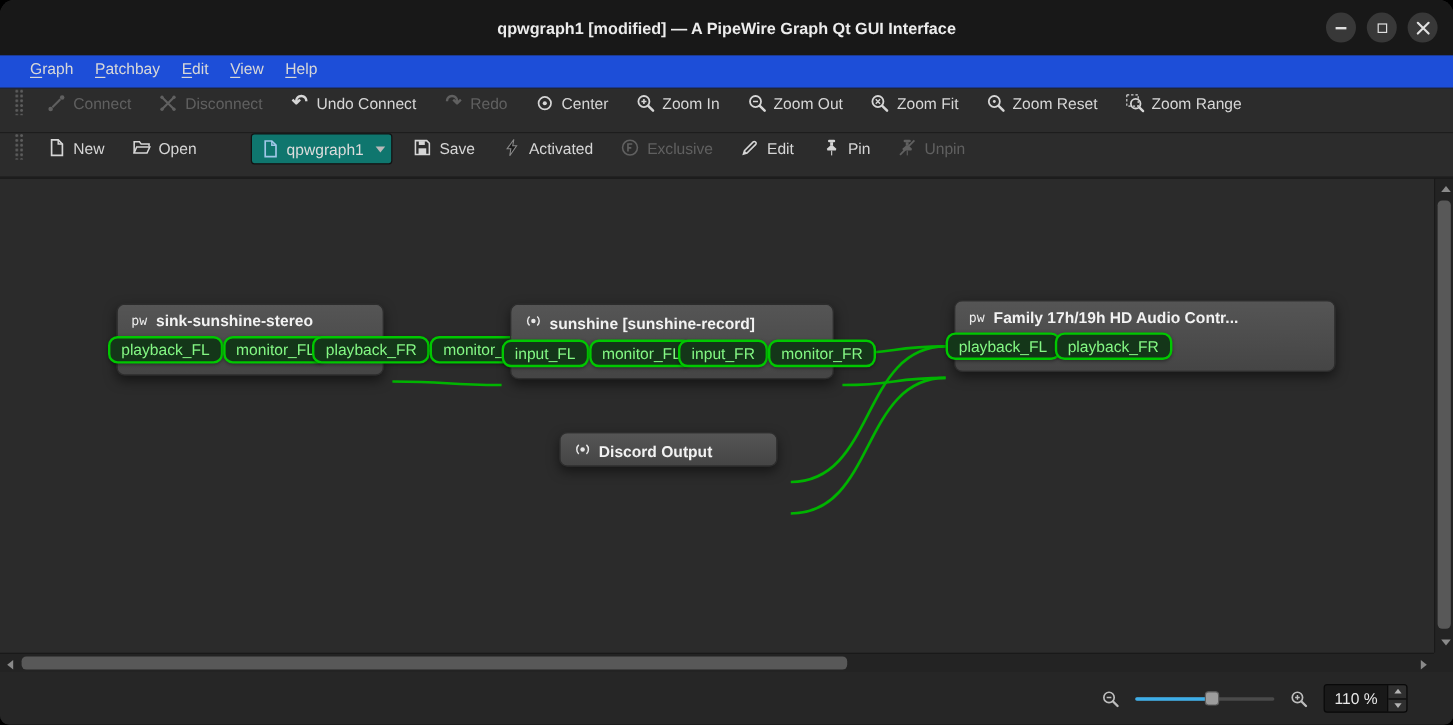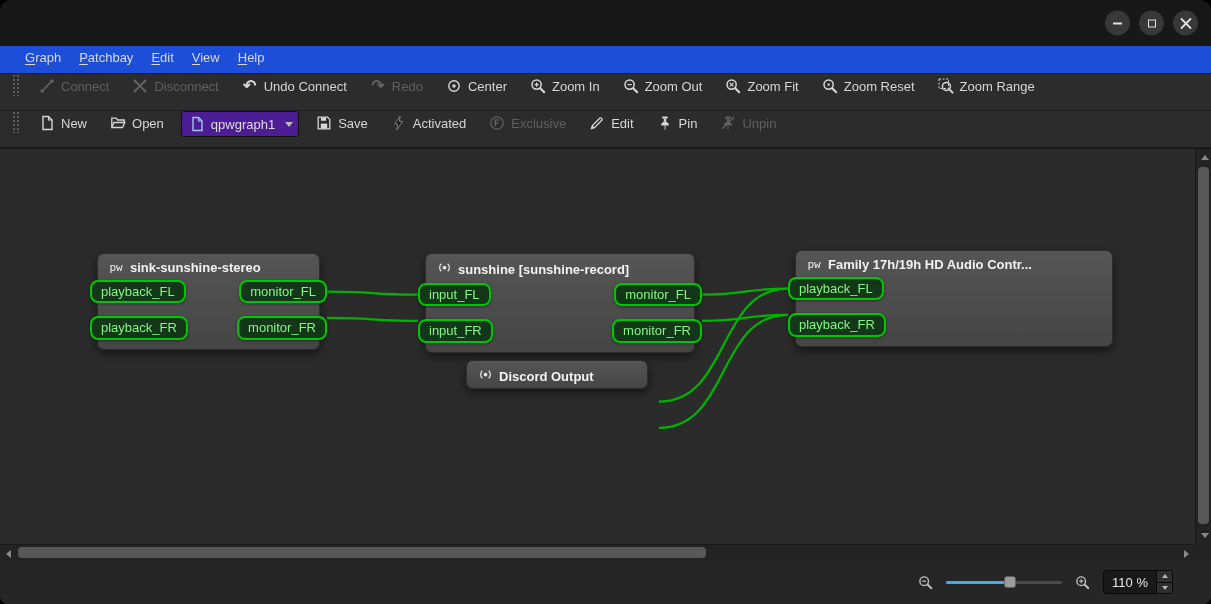--- a/index.html
+++ b/index.html
@@ -28,37 +28,37 @@
   .toolbar { flex:0 0 37px; background:#2c2c2c; display:flex; align-items:flex-start; gap:11px;
              padding:0 10px; border-bottom:1px solid #1d1d1d; }
   .tb-handle { width:8px; height:22px; margin:0 2px;
                background-image:radial-gradient(#5d5d5d 1px, transparent 1.3px);
                background-size:4px 4px; }
   .tb-btn { display:flex; align-items:center; gap:6px; color:#d6d6d6; font-size:13px;
             padding:4px 6px; border-radius:3px; white-space:nowrap; }
   .tb-btn.disabled { color:#606060; }
   .icon { width:16px; height:16px; flex:0 0 16px; }
   .glyph { font-size:16px; line-height:16px; width:16px; text-align:center; font-weight:bold; }
-  .combobox { display:flex; align-items:center; gap:6px; background:#4c1d95; border:1px solid #121212;
-              border-radius:3px; height:26px; padding:0 5px 0 7px; color:#dcdcdc; font-size:13px; }
+  .combobox { display:flex; align-items:center; gap:6px; background:#0f766e; border:1px solid #121212;
+              border-radius:3px; height:26px; padding:0 5px 0 7px; color:#dcdcdc; font-size:13px;margin-left:28px; }
   .combo-arrow { width:0; height:0; border-left:4px solid transparent; border-right:4px solid transparent;
                  border-top:5px solid #b9b9b9; margin-left:4px; }
 
   
   .canvas-wrap { flex:1; position:relative; background:#2a2a2a; border-top:1px solid #161616; }
   #graph-canvas { position:absolute; left:0; top:0; right:16px; bottom:16px; overflow:hidden; background:#2b2b2b; }
   #graph-wires { position:absolute; inset:0; width:100%; height:100%; z-index:1; }
   .gnode { position:absolute; background:linear-gradient(#555555,#454545); border:1px solid #2d2d2d;
            border-radius:7px; box-shadow:0 4px 10px rgba(0,0,0,.5); z-index:2; }
   .gnode-head { display:flex; align-items:center; gap:6px; padding:6px 10px 3px; }
   .gnode-icon { color:#ececec; font-weight:normal; font-size:11px; font-family:"DejaVu Sans Mono", monospace;
                 width:16px; text-align:center; }
   .gnode-title { color:#f2f2f2; font-weight:bold; font-size:13px; white-space:nowrap;
                  overflow:hidden; text-overflow:ellipsis; }
-  .gnode-ports { display:flex; flex-direction:column; gap:13px; padding:2px 0 9px; }
+  .gnode-ports { display:flex; flex-direction:row; gap:3px; padding:2px 0 9px; }
   .gnode-row { display:flex; justify-content:space-between; align-items:center; }
   .gport { font-size:13px; line-height:1.25; padding:1.5px 9px; border:2px solid #00c800; border-radius:8px;
            background:#143619; color:#84f884; white-space:nowrap; box-shadow:0 1px 3px rgba(0,0,0,.4); }
   .gport.in { margin-left:-8px; }
   .gport.out { margin-right:-8px; }
 
   
   .vscroll { position:absolute; top:0; right:0; bottom:16px; width:16px; background:#232323; border-left:1px solid #191919; }
   .vthumb { position:absolute; left:2px; right:2px; top:18px; bottom:20px; background:#585858; border-radius:4px; }
   .hscroll { position:absolute; left:0; bottom:0; right:16px; height:16px; background:#232323; border-top:1px solid #191919; }
@@ -87,20 +87,21 @@
   .spin-btn + .spin-btn { border-top:1px solid #090909; }
   .tri-up { width:0; height:0; border-left:3.5px solid transparent; border-right:3.5px solid transparent; border-bottom:4.5px solid #b5b5b5; }
   .tri-down { width:0; height:0; border-left:3.5px solid transparent; border-right:3.5px solid transparent; border-top:4.5px solid #b5b5b5; }
 </style>
 </head>
 <body>
 
 <div class="window">
 
   <div class="titlebar">
+    <div class="titlebar-title">qpwgraph1 [modified] — A PipeWire Graph Qt GUI Interface</div>
     <div class="win-controls">
       <div class="win-btn">
         <span class="min-glyph"></span>
       </div>
       <div class="win-btn">
         <span class="max-glyph"></span>
       </div>
       <div class="win-btn">
         <svg class="icon" viewBox="0 0 16 16" width="11" height="11">
           <path d="M3.5 3.5 L12.5 12.5 M12.5 3.5 L3.5 12.5" stroke="#e0e0e0" stroke-width="1.8" stroke-linecap="round"></path>

